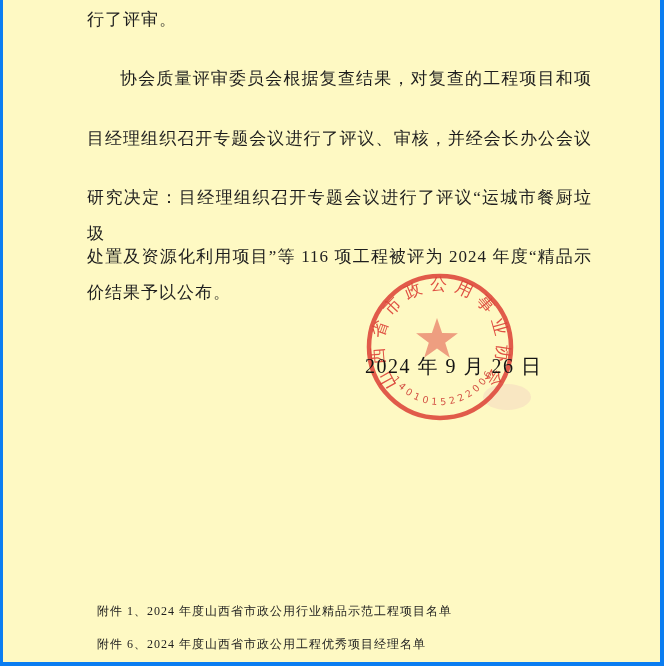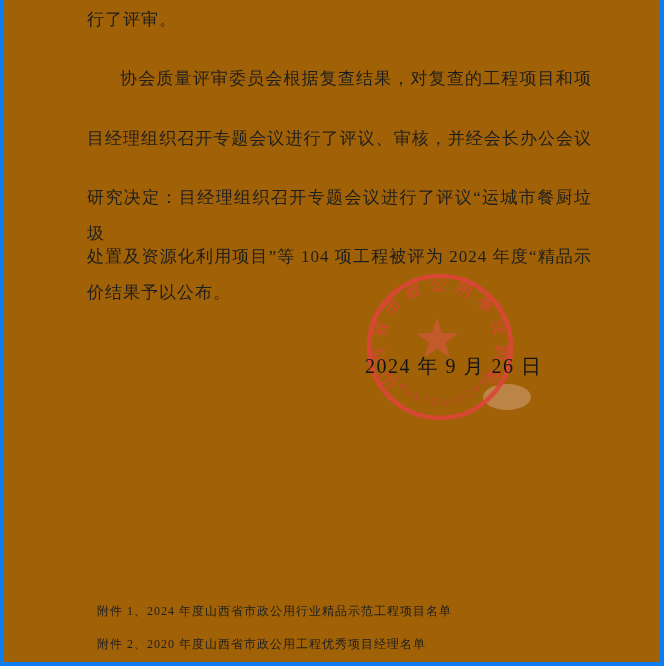--- a/index.html
+++ b/index.html
@@ -10,21 +10,21 @@
     position: relative;
     overflow: hidden;
   }
   .page-frame {
     position: absolute;
     left: 0; top: 0; right: 0; bottom: 0;
     border-left: 3px solid #0b7df1;
     border-right: 4px solid #0b7df1;
     border-bottom: 4px solid #0b7df1;
     box-sizing: border-box;
-    background: #a16207;
+    background: #fef9c3;
   }
   .body-text {
     position: absolute;
     left: 84px; top: 2px;
     width: 505px;
     font-size: 17px;
     line-height: 36.3px;
     color: #1e1e1e;
     letter-spacing: 1px;
   }
@@ -64,21 +64,21 @@
 </head>
 <body>
 
 <div class="page-frame">
 
   <div class="body-text">
     <div class="line">行了评审。</div>
     <div class="line j indent">协会质量评审委员会根据复查结果，对复查的工程项目和项</div>
     <div class="line j">目经理组织召开专题会议进行了评议、审核，并经会长办公会议</div>
     <div class="line j">研究决定：目经理组织召开专题会议进行了评议“运城市餐厨垃圾</div>
-    <div class="line j">处置及资源化利用项目”等 104 项工程被评为 2024 年度“精品示</div>
+    <div class="line j">处置及资源化利用项目”等 116 项工程被评为 2024 年度“精品示</div>
     <div class="line">价结果予以公布。</div>
   </div>
 
   <svg class="seal" viewBox="0 0 180 170" xmlns="http://www.w3.org/2000/svg">
     <defs>
       <path id="arc-org" d="M 44.7 125.3 A 57 57 0 1 1 125.3 125.3" fill="none"></path>
       <path id="arc-num" d="M 30.5 104.8 A 58 58 0 0 0 139.5 104.8" fill="none"></path>
     </defs>
 
     <ellipse cx="152" cy="135" rx="24" ry="13" fill="#f2c6c0" opacity="0.35"></ellipse>
@@ -93,16 +93,16 @@
 
     <text font-family="DejaVu Sans, sans-serif" font-size="9.5" fill="#cf4038" opacity="0.9" letter-spacing="3.5">
       <textPath href="#arc-num" startOffset="14">1401015222006</textPath>
     </text>
   </svg>
 
   <div class="date-line">2024 年 9 月 26 日</div>
 
   <div class="attachments">
     <div>附件 1、2024 年度山西省市政公用行业精品示范工程项目名单</div>
-    <div>附件 2、2020 年度山西省市政公用工程优秀项目经理名单</div>
+    <div>附件 6、2024 年度山西省市政公用工程优秀项目经理名单</div>
   </div>
 
 </div>
 
 </body></html>

